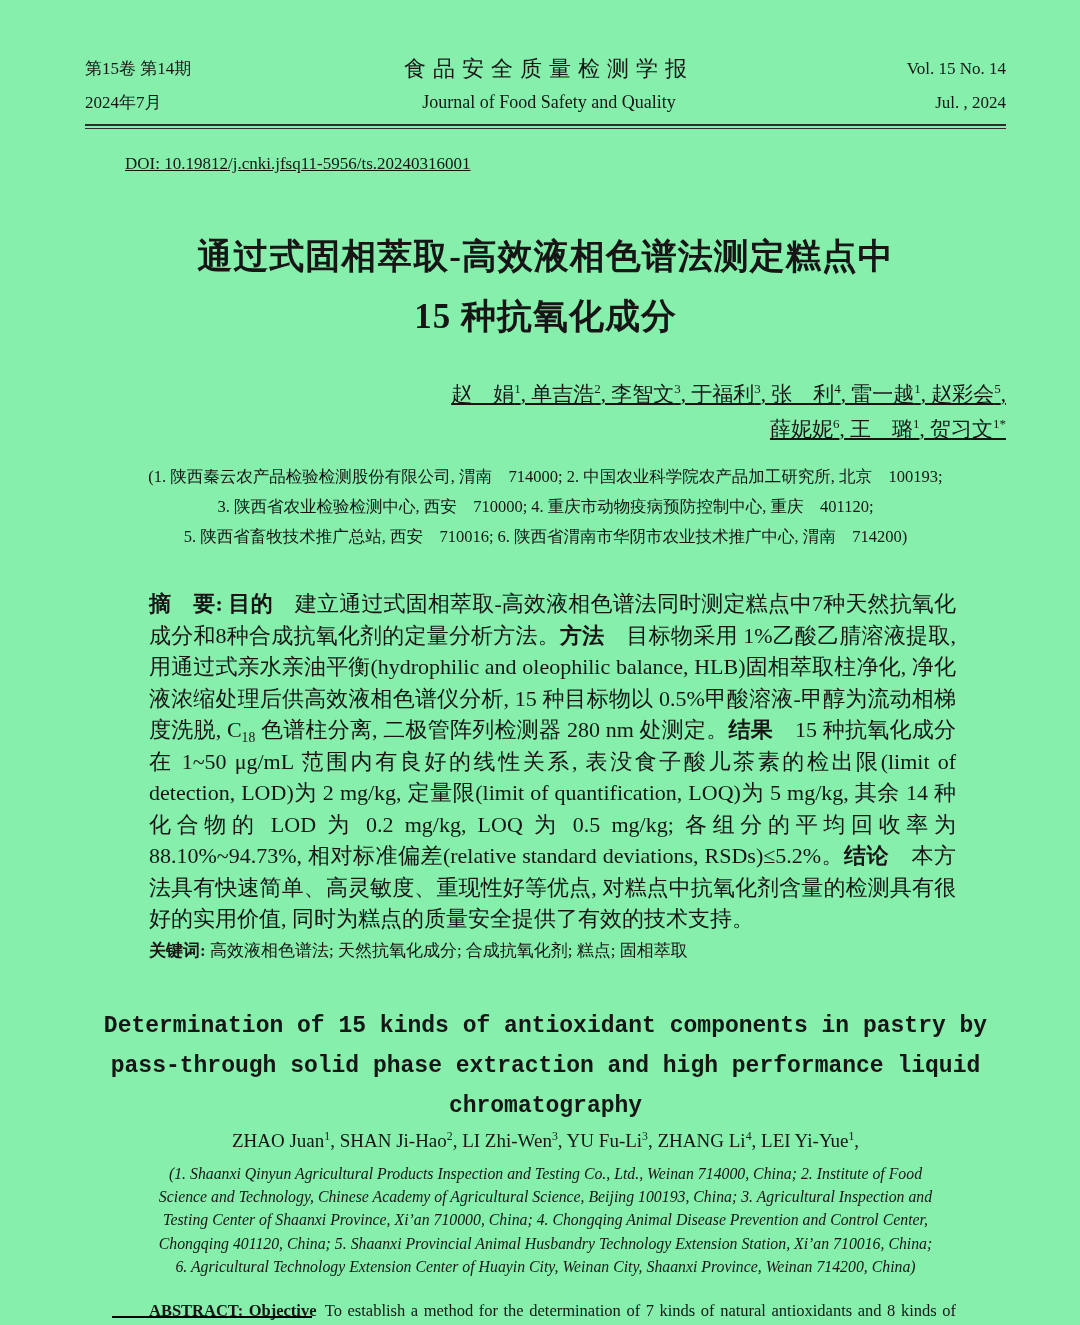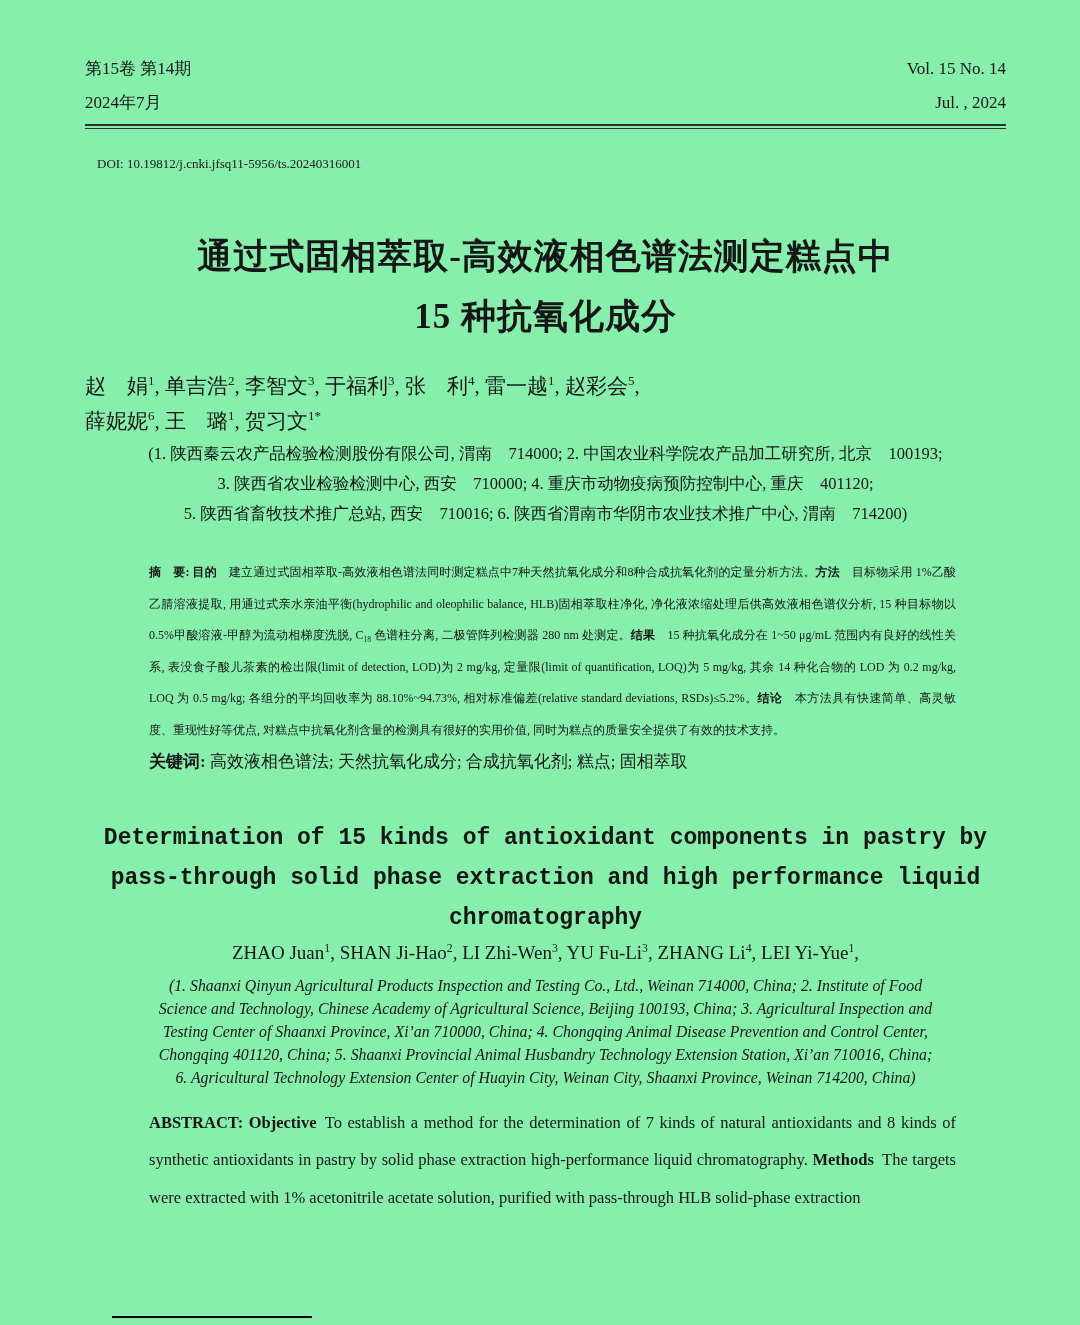--- a/index.html
+++ b/index.html
@@ -15,27 +15,27 @@
 
   
   .header{display:flex;justify-content:space-between;align-items:flex-start;}
   .h-left,.h-right{font-size:17px;line-height:34px;white-space:nowrap;}
   .h-right{text-align:right;}
   .h-center{text-align:center;flex:1;}
   .h-center .cn{font-size:22px;letter-spacing:7px;line-height:34px;}
   .h-center .en{font-size:18px;line-height:33px;}
   .double-rule{height:2px;border-top:2.5px solid #2e2e2e;border-bottom:1.5px solid #2e2e2e;margin-top:4px;}
 
-  .doi{margin-top:22px;margin-left:12px;font-size:13px;line-height:26px;}
+  .doi{margin-top:22px;margin-left:40px;font-size:17px;line-height:26px;text-decoration:underline;}
 
   .title-cn{margin-top:50px;text-align:center;font-weight:bold;font-size:35px;line-height:60px;letter-spacing:1px;}
-  .authors-cn{margin-top:22px;text-align:left;font-size:21px;line-height:35px;}
-  .affil-cn{margin-top:0;text-align:center;font-size:16.5px;line-height:30px;white-space:nowrap;}
+  .authors-cn{margin-top:30px;text-align:right;font-size:21px;line-height:35px;text-decoration:underline;}
+  .affil-cn{margin-top:15px;text-align:center;font-size:16.5px;line-height:30px;white-space:nowrap;}
 
-  .abstract{margin-top:28px;padding:0 50px 0 64px;font-size:12px;line-height:31.5px;text-align:justify;}
+  .abstract{margin-top:36px;padding:0 50px 0 64px;font-size:22px;line-height:31.5px;text-align:justify;}
   .keywords{padding:0 50px 0 64px;font-size:17px;line-height:31.5px;}
 
   .title-en{margin-top:40px;text-align:center;font-weight:bold;font-size:23px;line-height:40px;font-family:Liberation Mono, monospace;}
   .authors-en{text-align:center;font-size:19px;line-height:30px;}
   .affil-en{margin-top:6px;text-align:center;font-style:italic;font-size:15.8px;line-height:23.2px;white-space:nowrap;}
   .abstract-en{margin-top:14px;padding:0 50px 0 64px;font-size:16.5px;line-height:37.5px;text-align:justify;}
 
   sup{font-size:0.62em;line-height:0;}
   sub{font-size:0.62em;line-height:0;}
   .b{font-weight:bold;}
@@ -45,20 +45,24 @@
 </head>
 <body>
 
 <div class="page">
   <div class="content">
 
     <div class="header">
       <div class="h-left">
         <div>第15卷 第14期</div>
         <div>2024年7月</div>
+      </div>
+      <div class="h-center">
+        <div class="cn">食品安全质量检测学报</div>
+        <div class="en">Journal of Food Safety and Quality</div>
       </div>
       <div class="h-right">
         <div>Vol. 15 No. 14</div>
         <div>Jul. , 2024</div>
       </div>
     </div>
 
     <div class="double-rule"></div>
 
     <div class="doi">DOI: 10.19812/j.cnki.jfsq11-5956/ts.20240316001</div>

